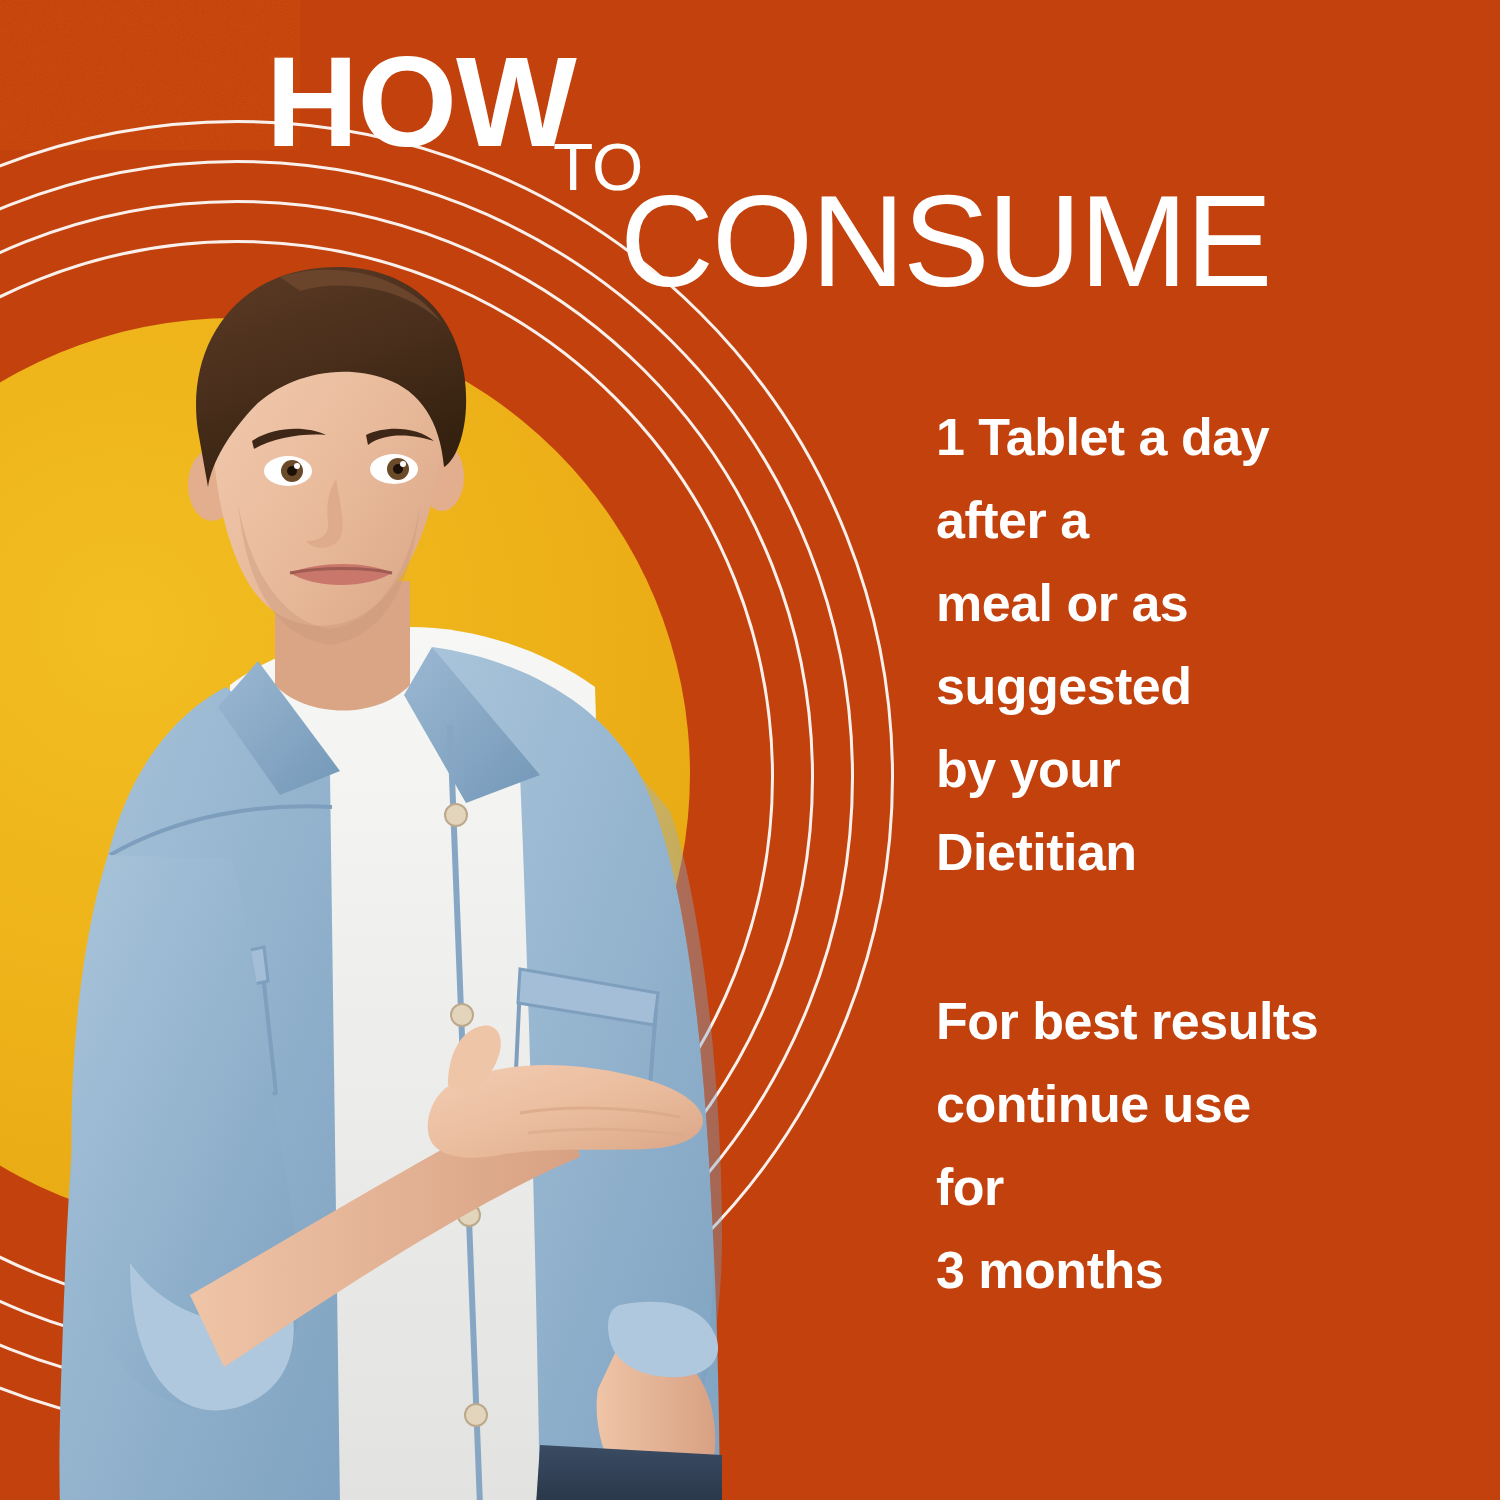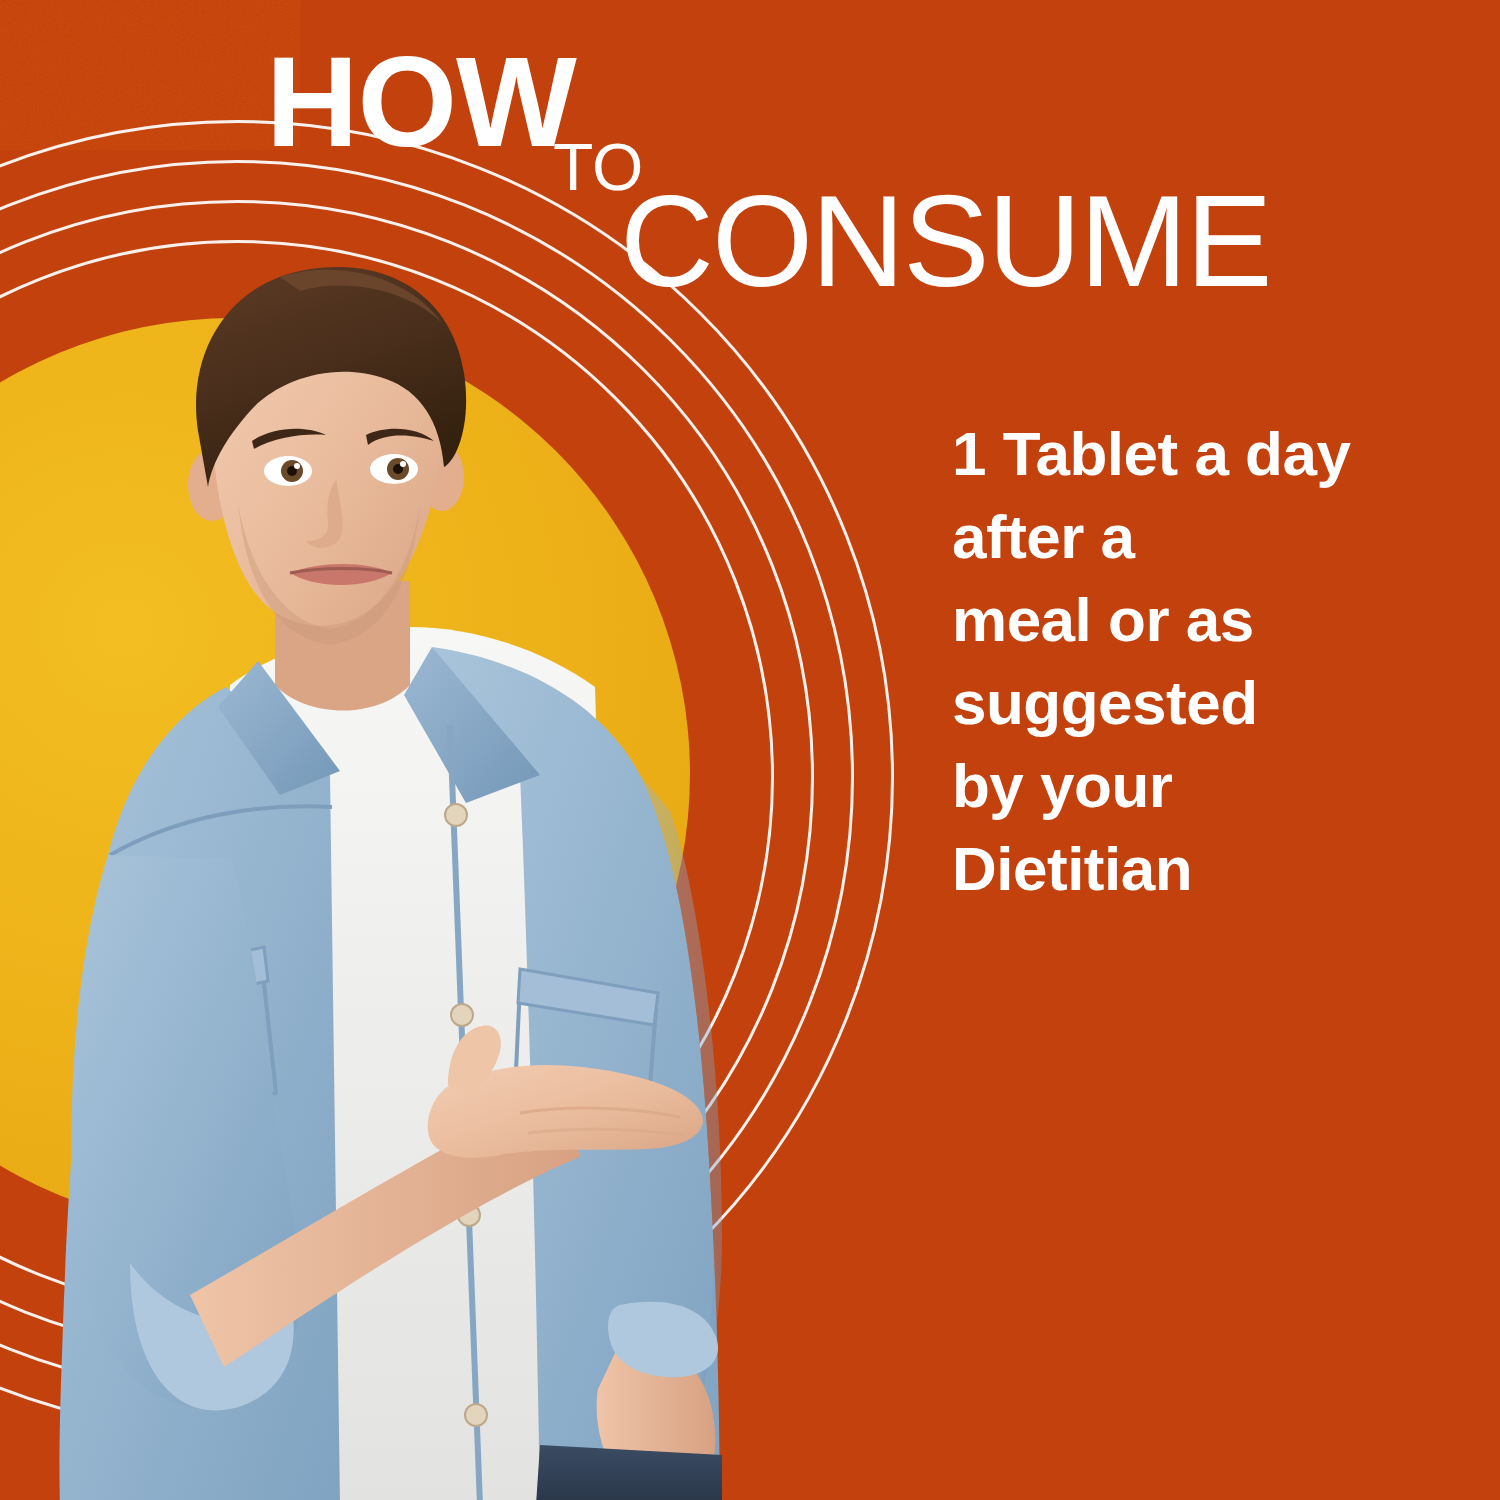--- a/index.html
+++ b/index.html
@@ -51,22 +51,22 @@
     position:absolute;left:620px;top:176px;
     font-size:130px;line-height:1;font-weight:400;color:#FFFFFF;
     letter-spacing:-2px;
   }
   
   .copy{
     position:absolute;z-index:30;left:936px;top:396px;width:560px;
     color:#FFFFFF;
   }
   .copy p{
-    margin:16px;
-    font-size:62px;line-height:83px;font-weight:700;
+    margin:0;
+    font-size:52px;line-height:83px;font-weight:700;
     letter-spacing:-0.5px;
     white-space:pre-line;
   }
   .copy .gap{height:86px;}
 </style>
 </head>
 <body>
 
 <div id="poster">
 
@@ -234,20 +234,24 @@
   </div>
 
   <div class="copy">
     <p>1 Tablet a day
 after a
 meal or as
 suggested
 by your
 Dietitian</p>
     <div class="gap"></div>
+    <p>For best results
+continue use
+for
+3 months</p>
   </div>
 
   <svg class="grain">
     <filter id="noiseFilter">
       <feTurbulence type="fractalNoise" baseFrequency="0.9" numOctaves="3" stitchTiles="stitch"></feTurbulence>
       <feColorMatrix type="saturate" values="0"></feColorMatrix>
     </filter>
     <rect width="100%" height="100%" filter="url(#noiseFilter)"></rect>
   </svg>
 

